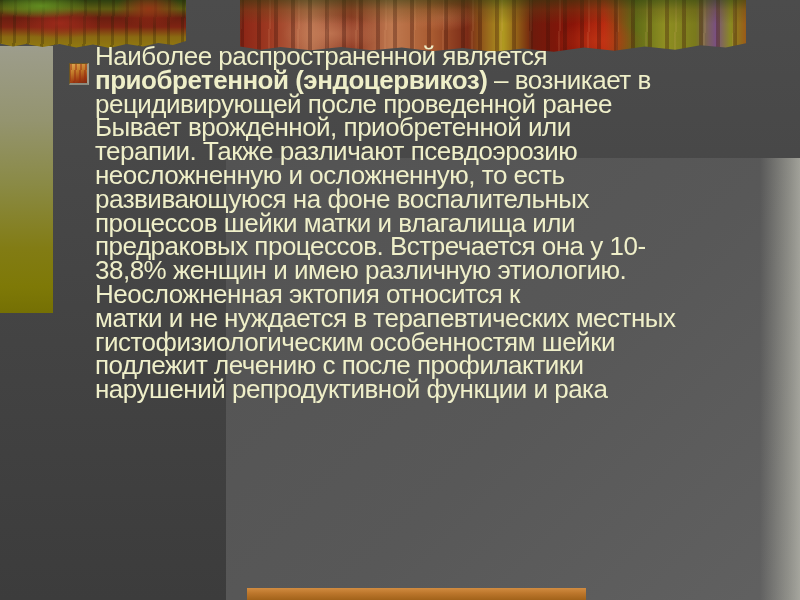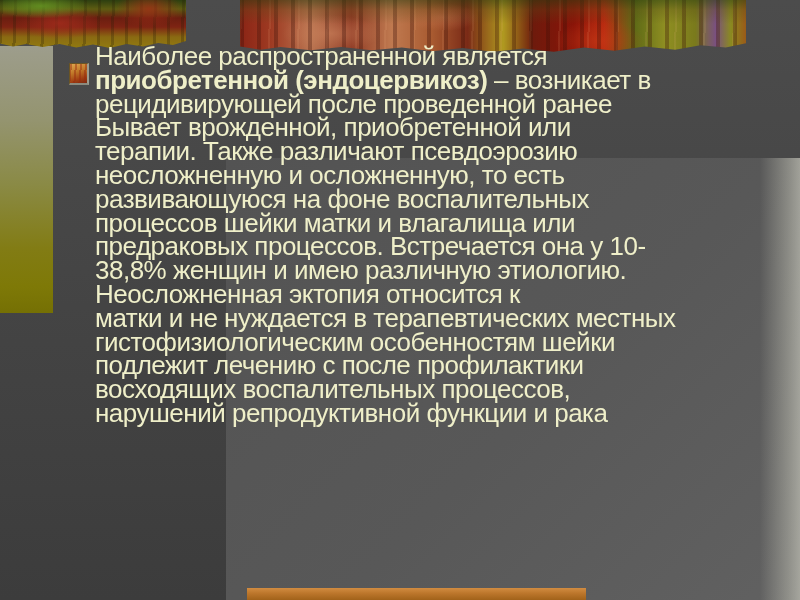--- a/index.html
+++ b/index.html
@@ -90,17 +90,16 @@
       <div class="line">терапии. Также различают псевдоэрозию</div>
       <div class="line">неосложненную и осложненную, то есть</div>
       <div class="line">развивающуюся на фоне воспалительных</div>
       <div class="line">процессов шейки матки и влагалища или</div>
       <div class="line">предраковых процессов. Встречается она у 10-</div>
       <div class="line">38,8% женщин и имею различную этиологию.</div>
       <div class="line">Неосложненная эктопия относится к</div>
       <div class="line">матки и не нуждается в терапевтических местных</div>
       <div class="line">гистофизиологическим особенностям шейки</div>
       <div class="line">подлежит лечению с после профилактики</div>
-      <div class="line">восходящих воспалительных процессов,</div>
       <div class="line">нарушений репродуктивной функции и рака</div>
     </div>
   <div class="bottom-bar"></div>
 </div>
 
 </body></html>

